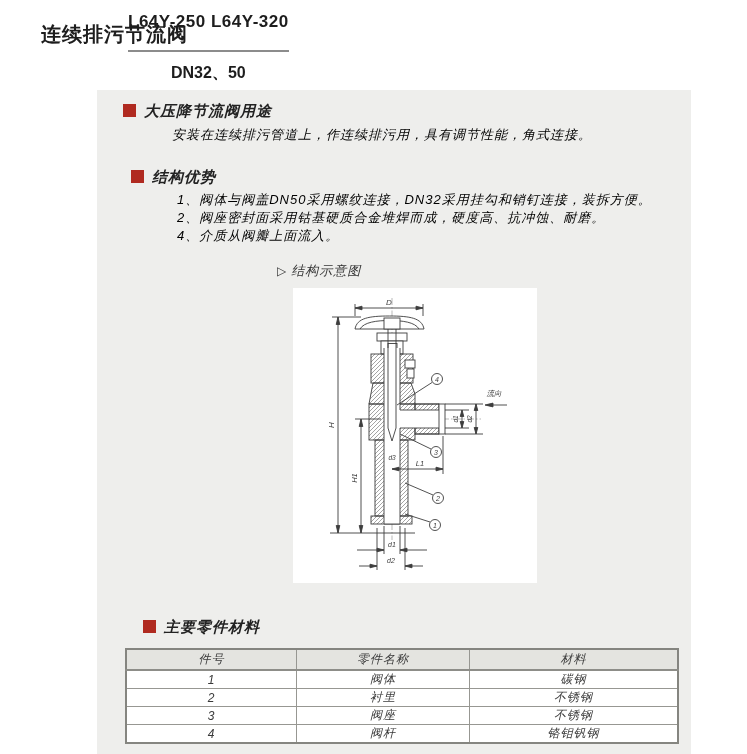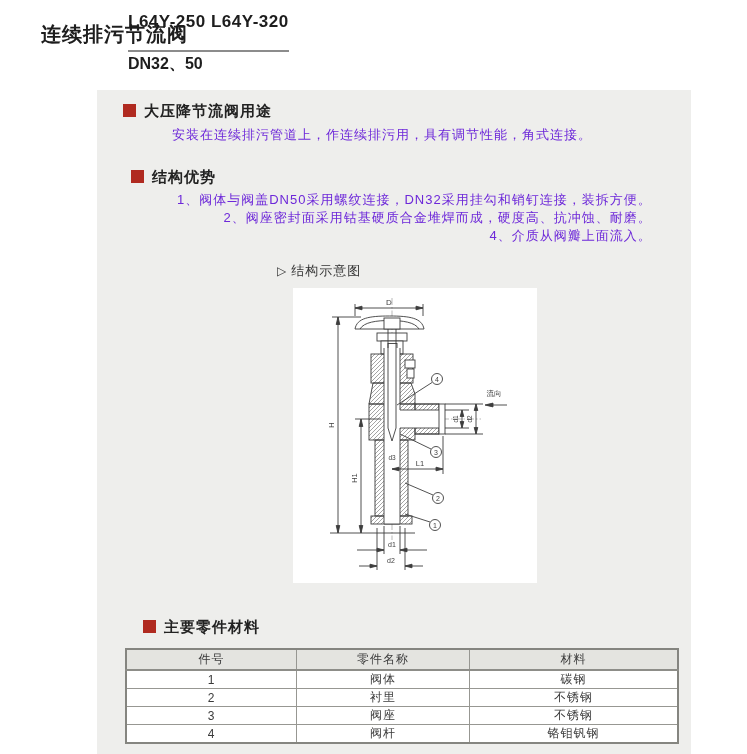--- a/index.html
+++ b/index.html
@@ -12,32 +12,33 @@
   .hdr-title{
     position:absolute;left:7px;top:21px;font-size:20px;font-weight:bold;
     color:#1d1d1d;letter-spacing:1px;white-space:nowrap;margin-left:34px;
   }
   .hdr-models{position:absolute;left:128px;top:12px;}
   .hdr-models .line1{
     font-size:17px;font-weight:bold;color:#1d1d1d;letter-spacing:.5px;
     padding-bottom:18px;border-bottom:2px solid #8c8c8c;display:inline-block;
     min-width:158px;white-space:nowrap;
   }
-  .hdr-models .line2{font-size:16px;font-weight:bold;color:#1d1d1d;margin-top:2px;}
+  .hdr-models .line2{font-size:16px;font-weight:bold;color:#1d1d1d;margin-top:11px;text-align:center;}
   
   .panel{
     position:absolute;left:97px;top:90px;width:594px;height:664px;
     background:#eeeeec;
+    font-style:italic;
   }
   .sec-head{position:absolute;display:flex;align-items:flex-start;}
   .red-sq{width:13px;height:13px;background:#b02a20;margin-right:8px;margin-top:2px;flex:0 0 auto;}
   .sec-head .t{font-size:15px;font-weight:bold;color:#222;letter-spacing:1px;white-space:nowrap;}
   .body-text{
-    position:absolute;font-size:13px;color:#6d28d9;letter-spacing:1px;
-    line-height:18px;white-space:nowrap;text-align:right;
+    position:absolute;font-size:13px;color:#000000;letter-spacing:1px;
+    line-height:18px;white-space:nowrap;
   }
   .diag-label{position:absolute;left:180px;top:172px;font-size:13px;color:#333;letter-spacing:1px;}
   .diag-label .tri{font-size:12px;margin-right:4px;color:#333;}
   .diag-box{position:absolute;left:196px;top:198px;width:244px;height:295px;background:#ffffff;}
   
   .mat-table{
     position:absolute;left:28px;top:558px;width:550px;border-collapse:collapse;
     font-size:12px;color:#3a3a3a;table-layout:fixed;
   }
   .mat-table th,.mat-table td{

